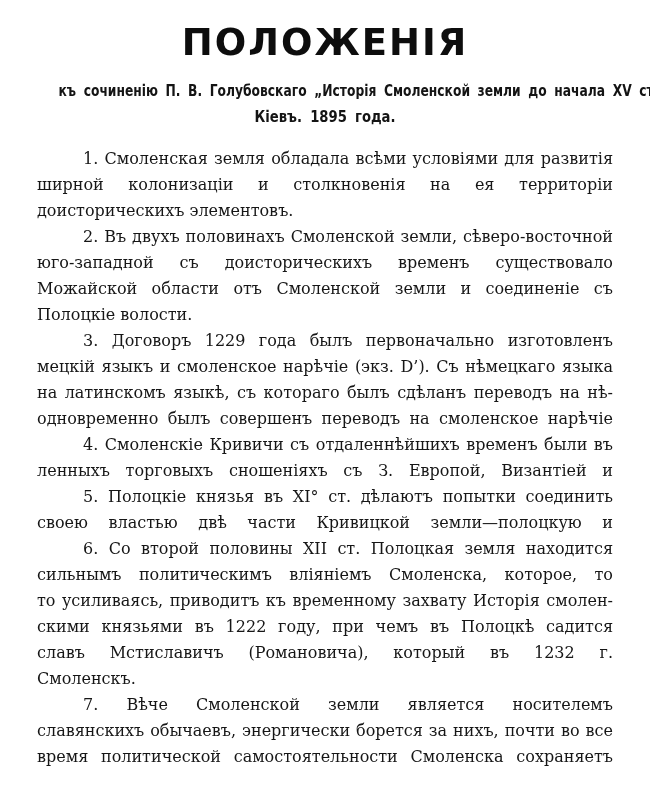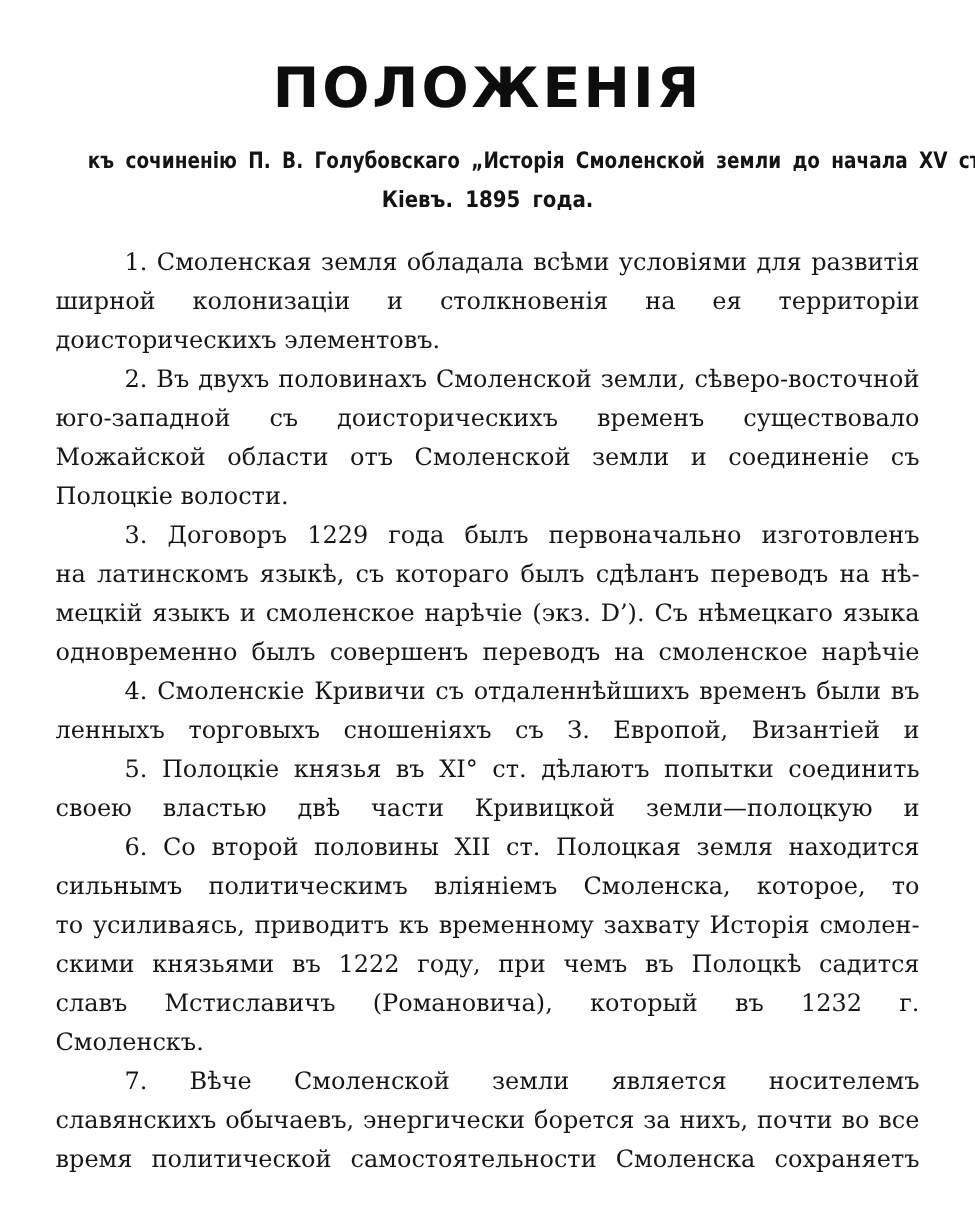--- a/index.html
+++ b/index.html
@@ -2,21 +2,21 @@
 <html><head>
 <meta charset="utf-8">
 <style>
   html, body { margin: 0; padding: 0; }
   body {
     width: 650px; height: 807px;
     background: #ffffff; color: #141414;
     overflow: hidden;
     font-family: "DejaVu Serif", serif;
   }
-  .page { padding-top: 38px; }
+  .page { padding-top: 22px; }
 
   .title {
     text-align: center;
     font-family: "DejaVu Sans", sans-serif;
     font-weight: bold;
     font-size: 37px;
     letter-spacing: 2px;
     line-height: 42px;
     color: #0d0d0d;
   }
@@ -77,22 +77,22 @@
         <div class="line last closed">доисторическихъ элементовъ.</div>
       </div>
       <div class="para">
         <div class="line first">2. Въ двухъ половинахъ Смоленской земли, сѣверо-восточной и</div>
         <div class="line">юго-западной съ доисторическихъ временъ существовало этнографи-</div>
         <div class="line">Можайской области отъ Смоленской земли и соединеніе съ послѣдней</div>
         <div class="line last closed">Полоцкіе волости.</div>
       </div>
       <div class="para">
         <div class="line first">3. Договоръ 1229 года былъ первоначально изготовленъ вчернѣ</div>
+        <div class="line">мецкій языкъ и смоленское нарѣчіе (экз. D’). Съ нѣмецкаго языка</div>
         <div class="line">на латинскомъ языкѣ, съ котораго былъ сдѣланъ переводъ на нѣ-</div>
-        <div class="line">мецкій языкъ и смоленское нарѣчіе (экз. D’). Съ нѣмецкаго языка</div>
         <div class="line last closed">одновременно былъ совершенъ переводъ на смоленское нарѣчіе (экз. А).</div>
       </div>
       <div class="para">
         <div class="line first">4. Смоленскіе Кривичи съ отдаленнѣйшихъ временъ были въ ожив-</div>
         <div class="line last closed">ленныхъ торговыхъ сношеніяхъ съ З. Европой, Византіей и Востокомъ.</div>
       </div>
       <div class="para">
         <div class="line first">5. Полоцкіе князья въ XI° ст. дѣлаютъ попытки соединить подъ</div>
         <div class="line last closed">своею властью двѣ части Кривицкой земли—полоцкую и смоленскую.</div>
       </div>

